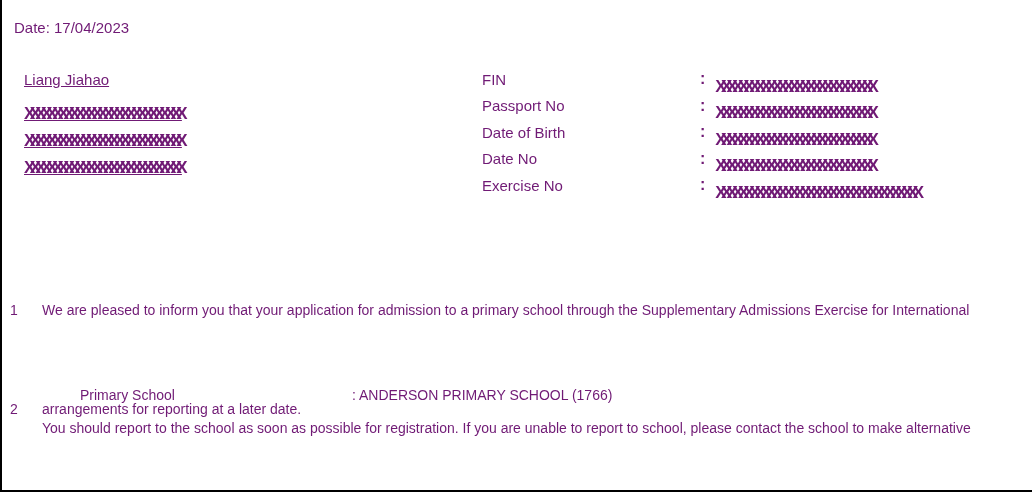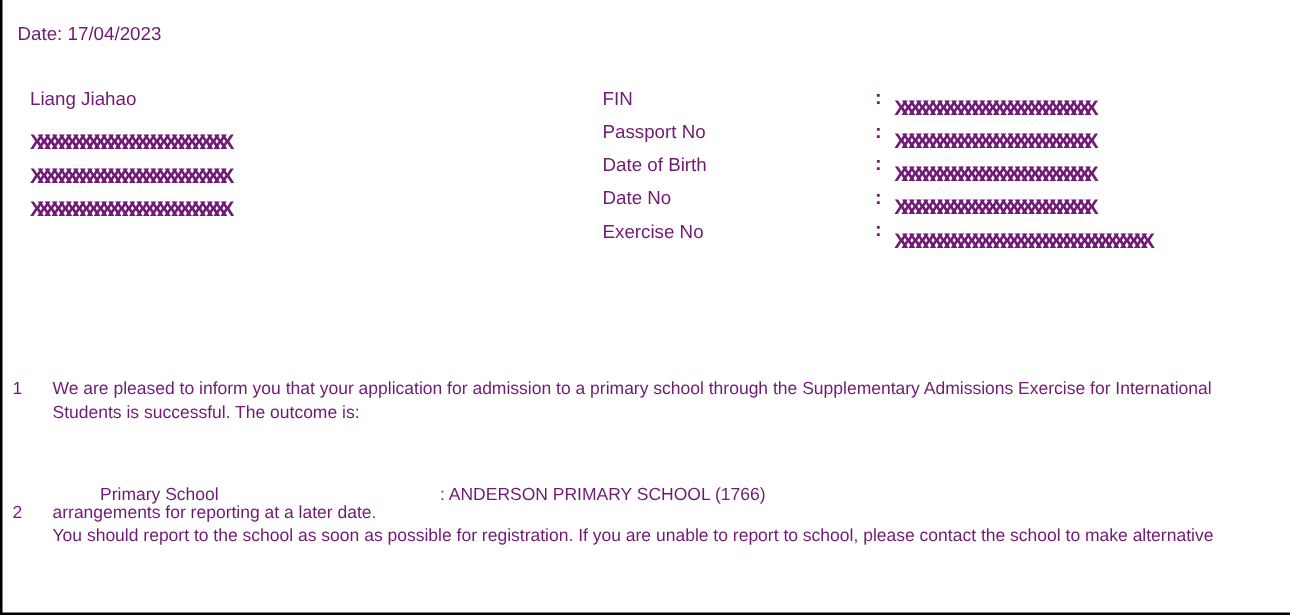--- a/index.html
+++ b/index.html
@@ -27,20 +27,21 @@
     top: 19px;
     font-size: 15px;
     white-space: nowrap;
   }
 
   
   .recipient-block {
     position: absolute;
     left: 22px;
     top: 66px;
+    text-decoration: underline;
   }
   .addr-row {
     height: 27px;
     display: flex;
     align-items: center;
     font-size: 15px;
     white-space: nowrap;
   }
 
   
@@ -169,21 +170,20 @@
       <span class="field-colon">:</span>
       <span class="redact">XXXXXXXXXXXXXXXXXXXXXXXXXXXXXXXXXXXX</span>
     </div>
   </div>
 
 
   <div class="para para-1">
     <div class="para-number">1</div>
     <div class="para-lines">
       <div>We are pleased to inform you that your application for admission to a primary school through the Supplementary Admissions Exercise for International</div>
-      <div>Students is successful. The outcome is:</div>
     </div>
   </div>
 
   <div class="outcome-block">
     <div class="outcome-row">
       <span class="outcome-label">Primary School</span>
       <span class="outcome-value">: ANDERSON PRIMARY SCHOOL (1766)</span>
     </div>
   </div>
 

